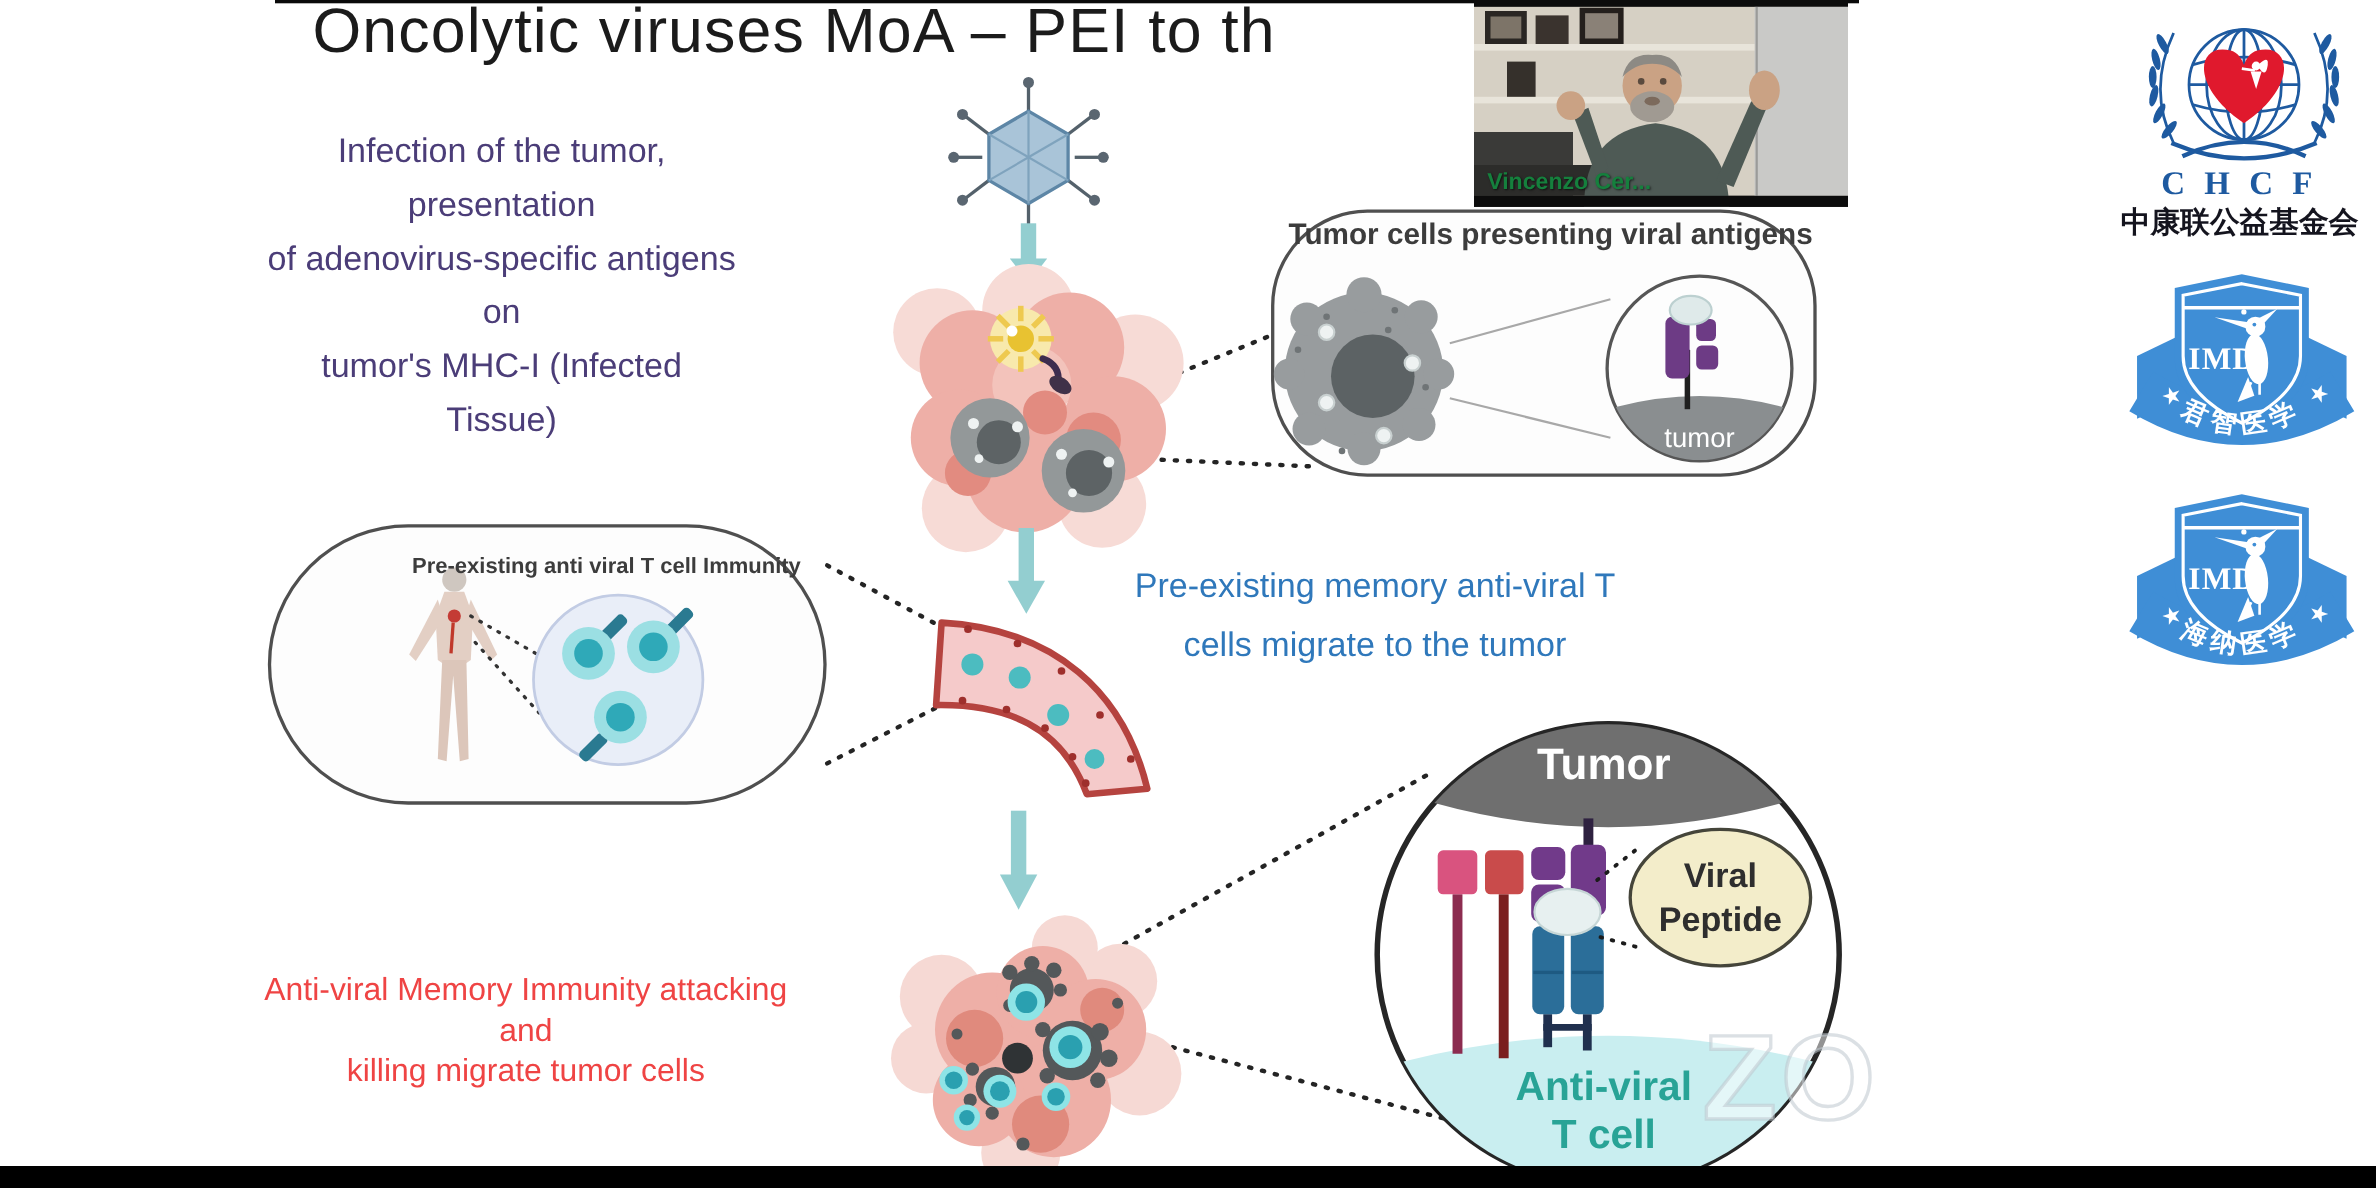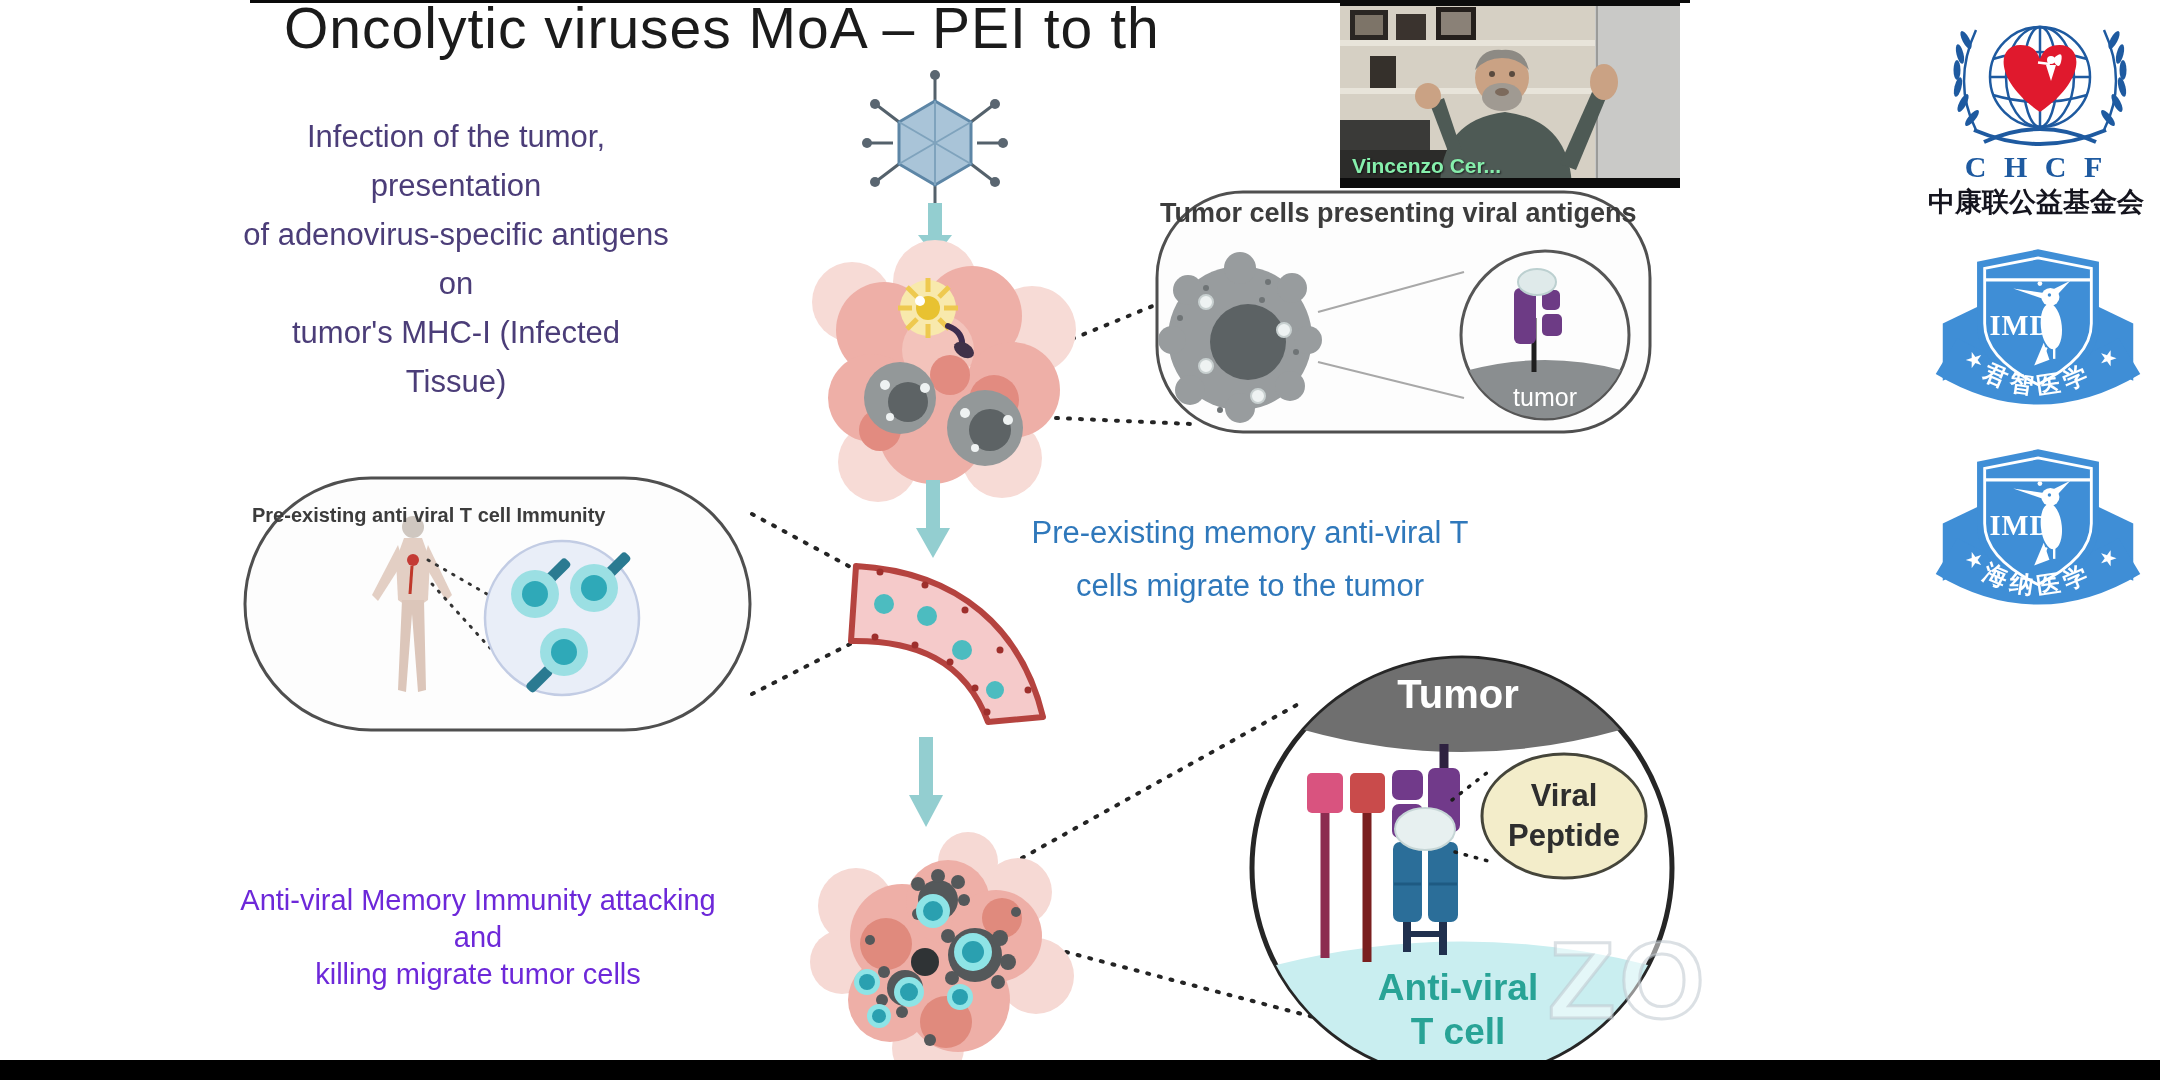--- a/index.html
+++ b/index.html
@@ -4,27 +4,27 @@
 <style>
   html,body{margin:0;padding:0;background:#000;}
   .stage{position:relative;width:2160px;height:1080px;background:#ffffff;overflow:hidden;
          font-family:"Liberation Sans",sans-serif;}
   .abs{position:absolute;}
   .slide-title{left:284px;top:-4px;font-size:57px;line-height:64px;color:#1b1b1b;
                font-weight:400;letter-spacing:1px;white-space:nowrap;z-index:2;}
   .step-text{position:absolute;font-weight:normal;text-align:center;z-index:3;}
   .step1{left:238px;top:112px;width:436px;font-size:31px;line-height:49px;color:#4b3d78;}
   .step2{left:1002px;top:506px;width:496px;font-size:31px;line-height:53px;color:#2f78bb;}
-  .step3{left:238px;top:882px;width:480px;font-size:29px;line-height:37px;color:#6d28d9;}
-  .callout-title{position:absolute;font-weight:bold;color:#3c3c3c;text-align:left;z-index:4;}
+  .step3{left:238px;top:882px;width:480px;font-size:29px;line-height:37px;color:#ef4444;}
+  .callout-title{position:absolute;font-weight:bold;color:#3c3c3c;text-align:right;z-index:4;}
   .ct1{left:1160px;top:198px;width:488px;font-size:27px;}
   .ct2{left:252px;top:504px;width:476px;font-size:20px;}
   .webcam{left:1340px;top:0;width:340px;height:188px;background:#111;z-index:10;}
   .webcam svg{display:block;}
-  .speaker-name{position:absolute;left:12px;bottom:10px;color:#86efac;font-weight:bold;
+  .speaker-name{position:absolute;left:12px;bottom:10px;color:#15803d;font-weight:bold;
                 font-size:21px;text-shadow:1px 1px 2px rgba(0,0,0,.65);z-index:11;}
   .logo-col{left:1920px;top:0;width:240px;height:660px;z-index:5;}
   .chcf-acronym{position:absolute;left:0;top:150px;width:232px;text-align:center;
                 font-family:"Liberation Serif",serif;font-weight:bold;font-size:30px;
                 color:#1e5aa0;letter-spacing:5px;}
   .chcf-name{position:absolute;left:0;top:184px;width:232px;text-align:center;
              font-weight:bold;font-size:27px;color:#14141e;}
   .watermark{left:1548px;top:916px;font-size:110px;font-weight:bold;z-index:30;
              color:rgba(255,255,255,0.50);-webkit-text-stroke:3px rgba(190,199,205,0.55);
              letter-spacing:4px;text-align:right;}

